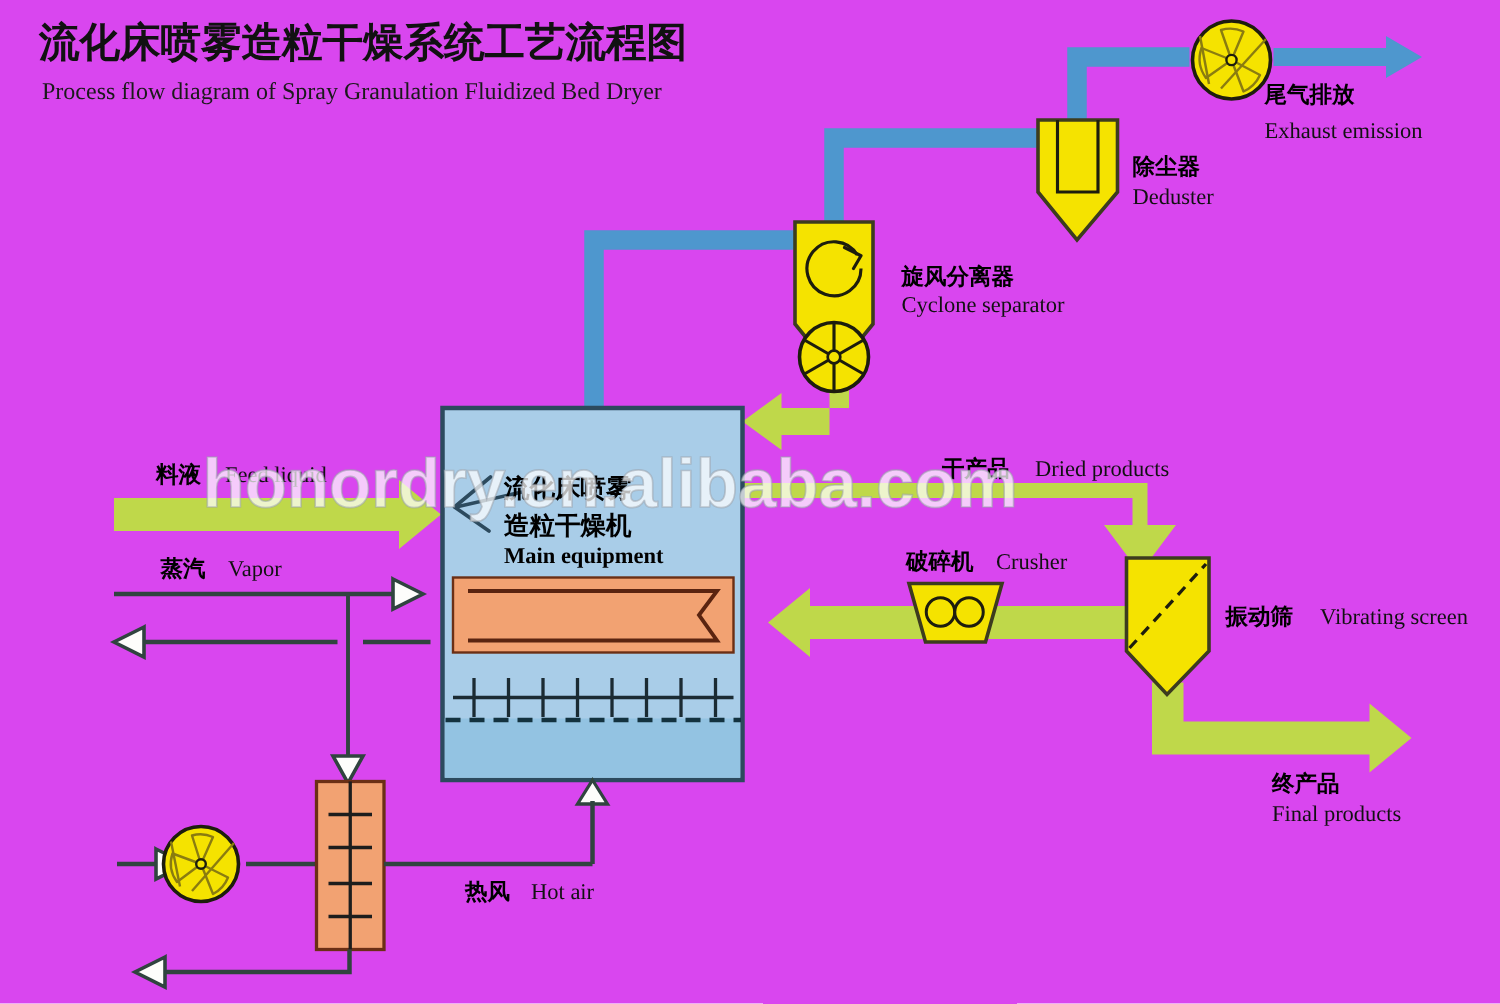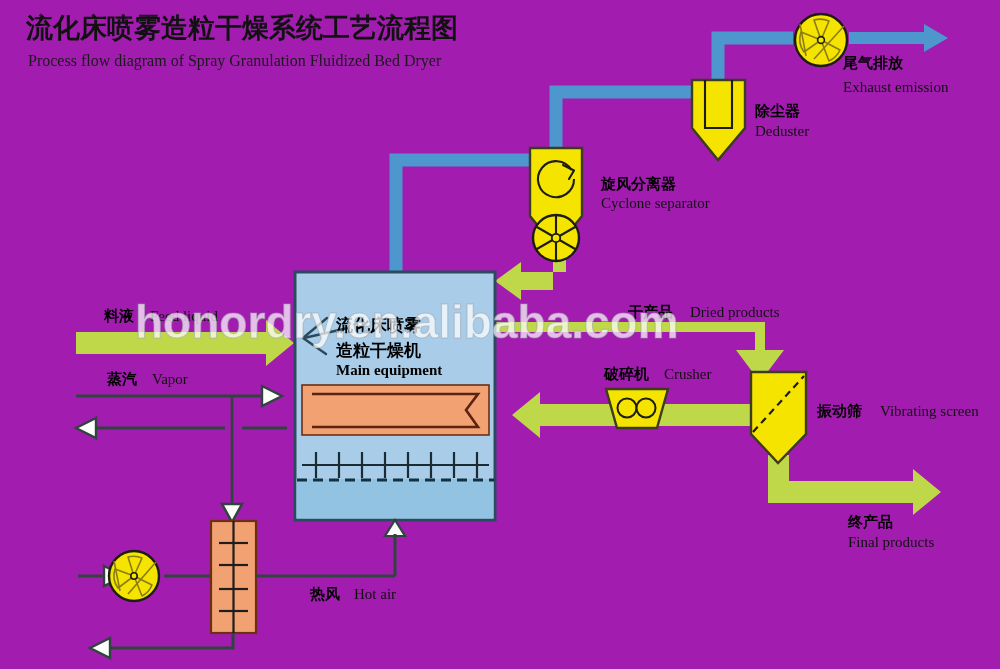--- a/index.html
+++ b/index.html
@@ -4,21 +4,21 @@
 <style>
   html, body {
     margin: 0;
     padding: 0;
     background: #ffffff;
   }
   #page {
     position: relative;
     width: 1000px;
     height: 669px;
-    background: #a21caf;
+    background: #d946ef;
     overflow: hidden;
     font-family: "Liberation Sans", sans-serif;
   }
   #diagram {
     position: absolute;
     left: 0;
     top: 0;
     width: 1000px;
     height: 669px;
   }

